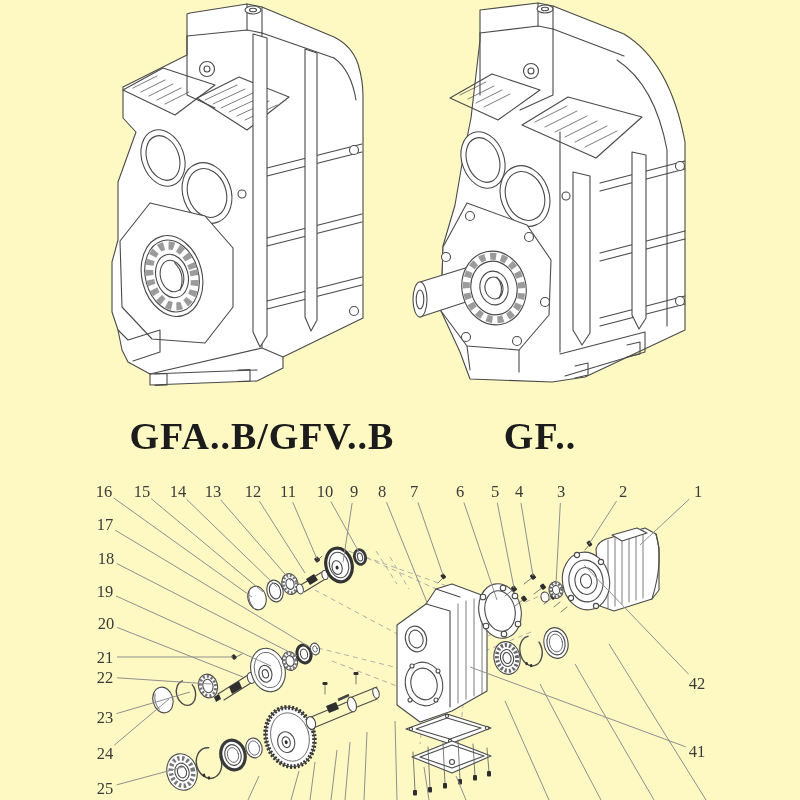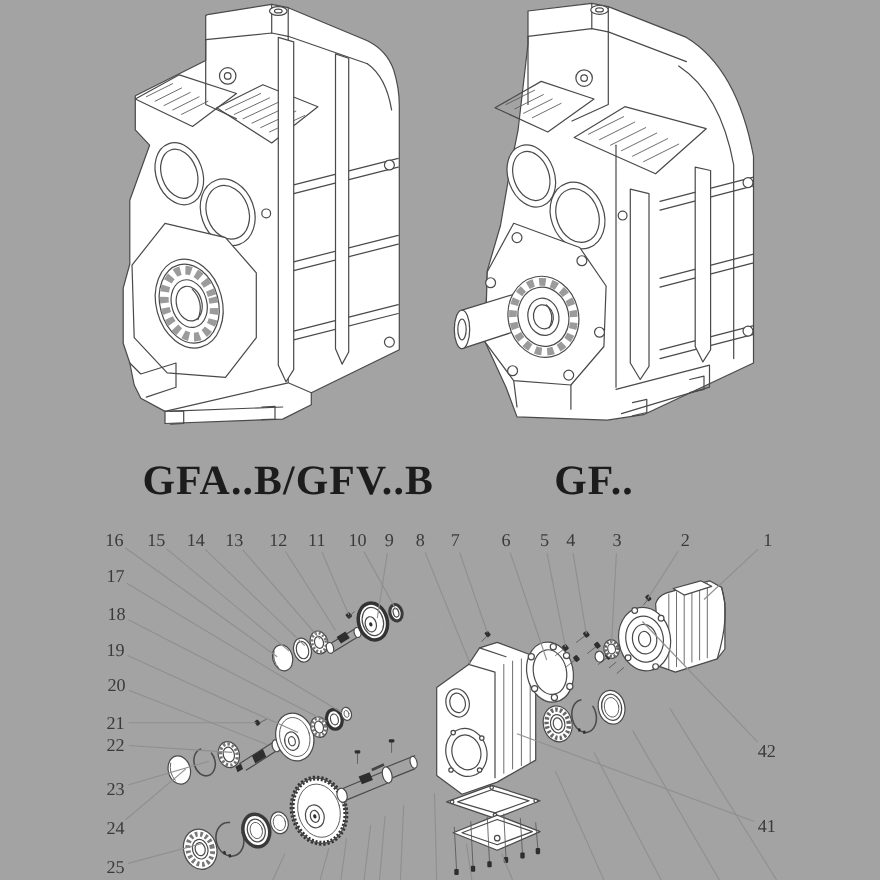--- a/index.html
+++ b/index.html
@@ -1,16 +1,16 @@
 <!DOCTYPE html>
 <html><head>
 <meta charset="utf-8">
 <style>
   html,body{margin:0;padding:0;background:#ffffff;}
-  .stage{position:relative;width:800px;height:800px;background:#a3a3a3;overflow:hidden;
+  .stage{position:relative;width:800px;height:800px;background:#fef9c3;overflow:hidden;
          font-family:"Liberation Serif",serif;}
   svg{display:block;}
   .ln{stroke:#4a4a4a;stroke-width:1.1;fill:none;stroke-linecap:round;stroke-linejoin:round;}
   .lnt{stroke:#5a5a5a;stroke-width:0.8;fill:none;stroke-linecap:round;}
   .wh{fill:#ffffff;stroke:#4a4a4a;stroke-width:1.1;stroke-linejoin:round;}
   .drk{fill:#2e2e2e;stroke:none;}
   .dash{stroke:#a6a6a6;stroke-width:0.9;fill:none;stroke-dasharray:5 4;}
   .leader{stroke:#8f8f8f;stroke-width:1;fill:none;}
   .balls{fill:none;}
   .callout{font:16.5px "Liberation Serif",serif;fill:#3a3a3a;text-anchor:middle;}

